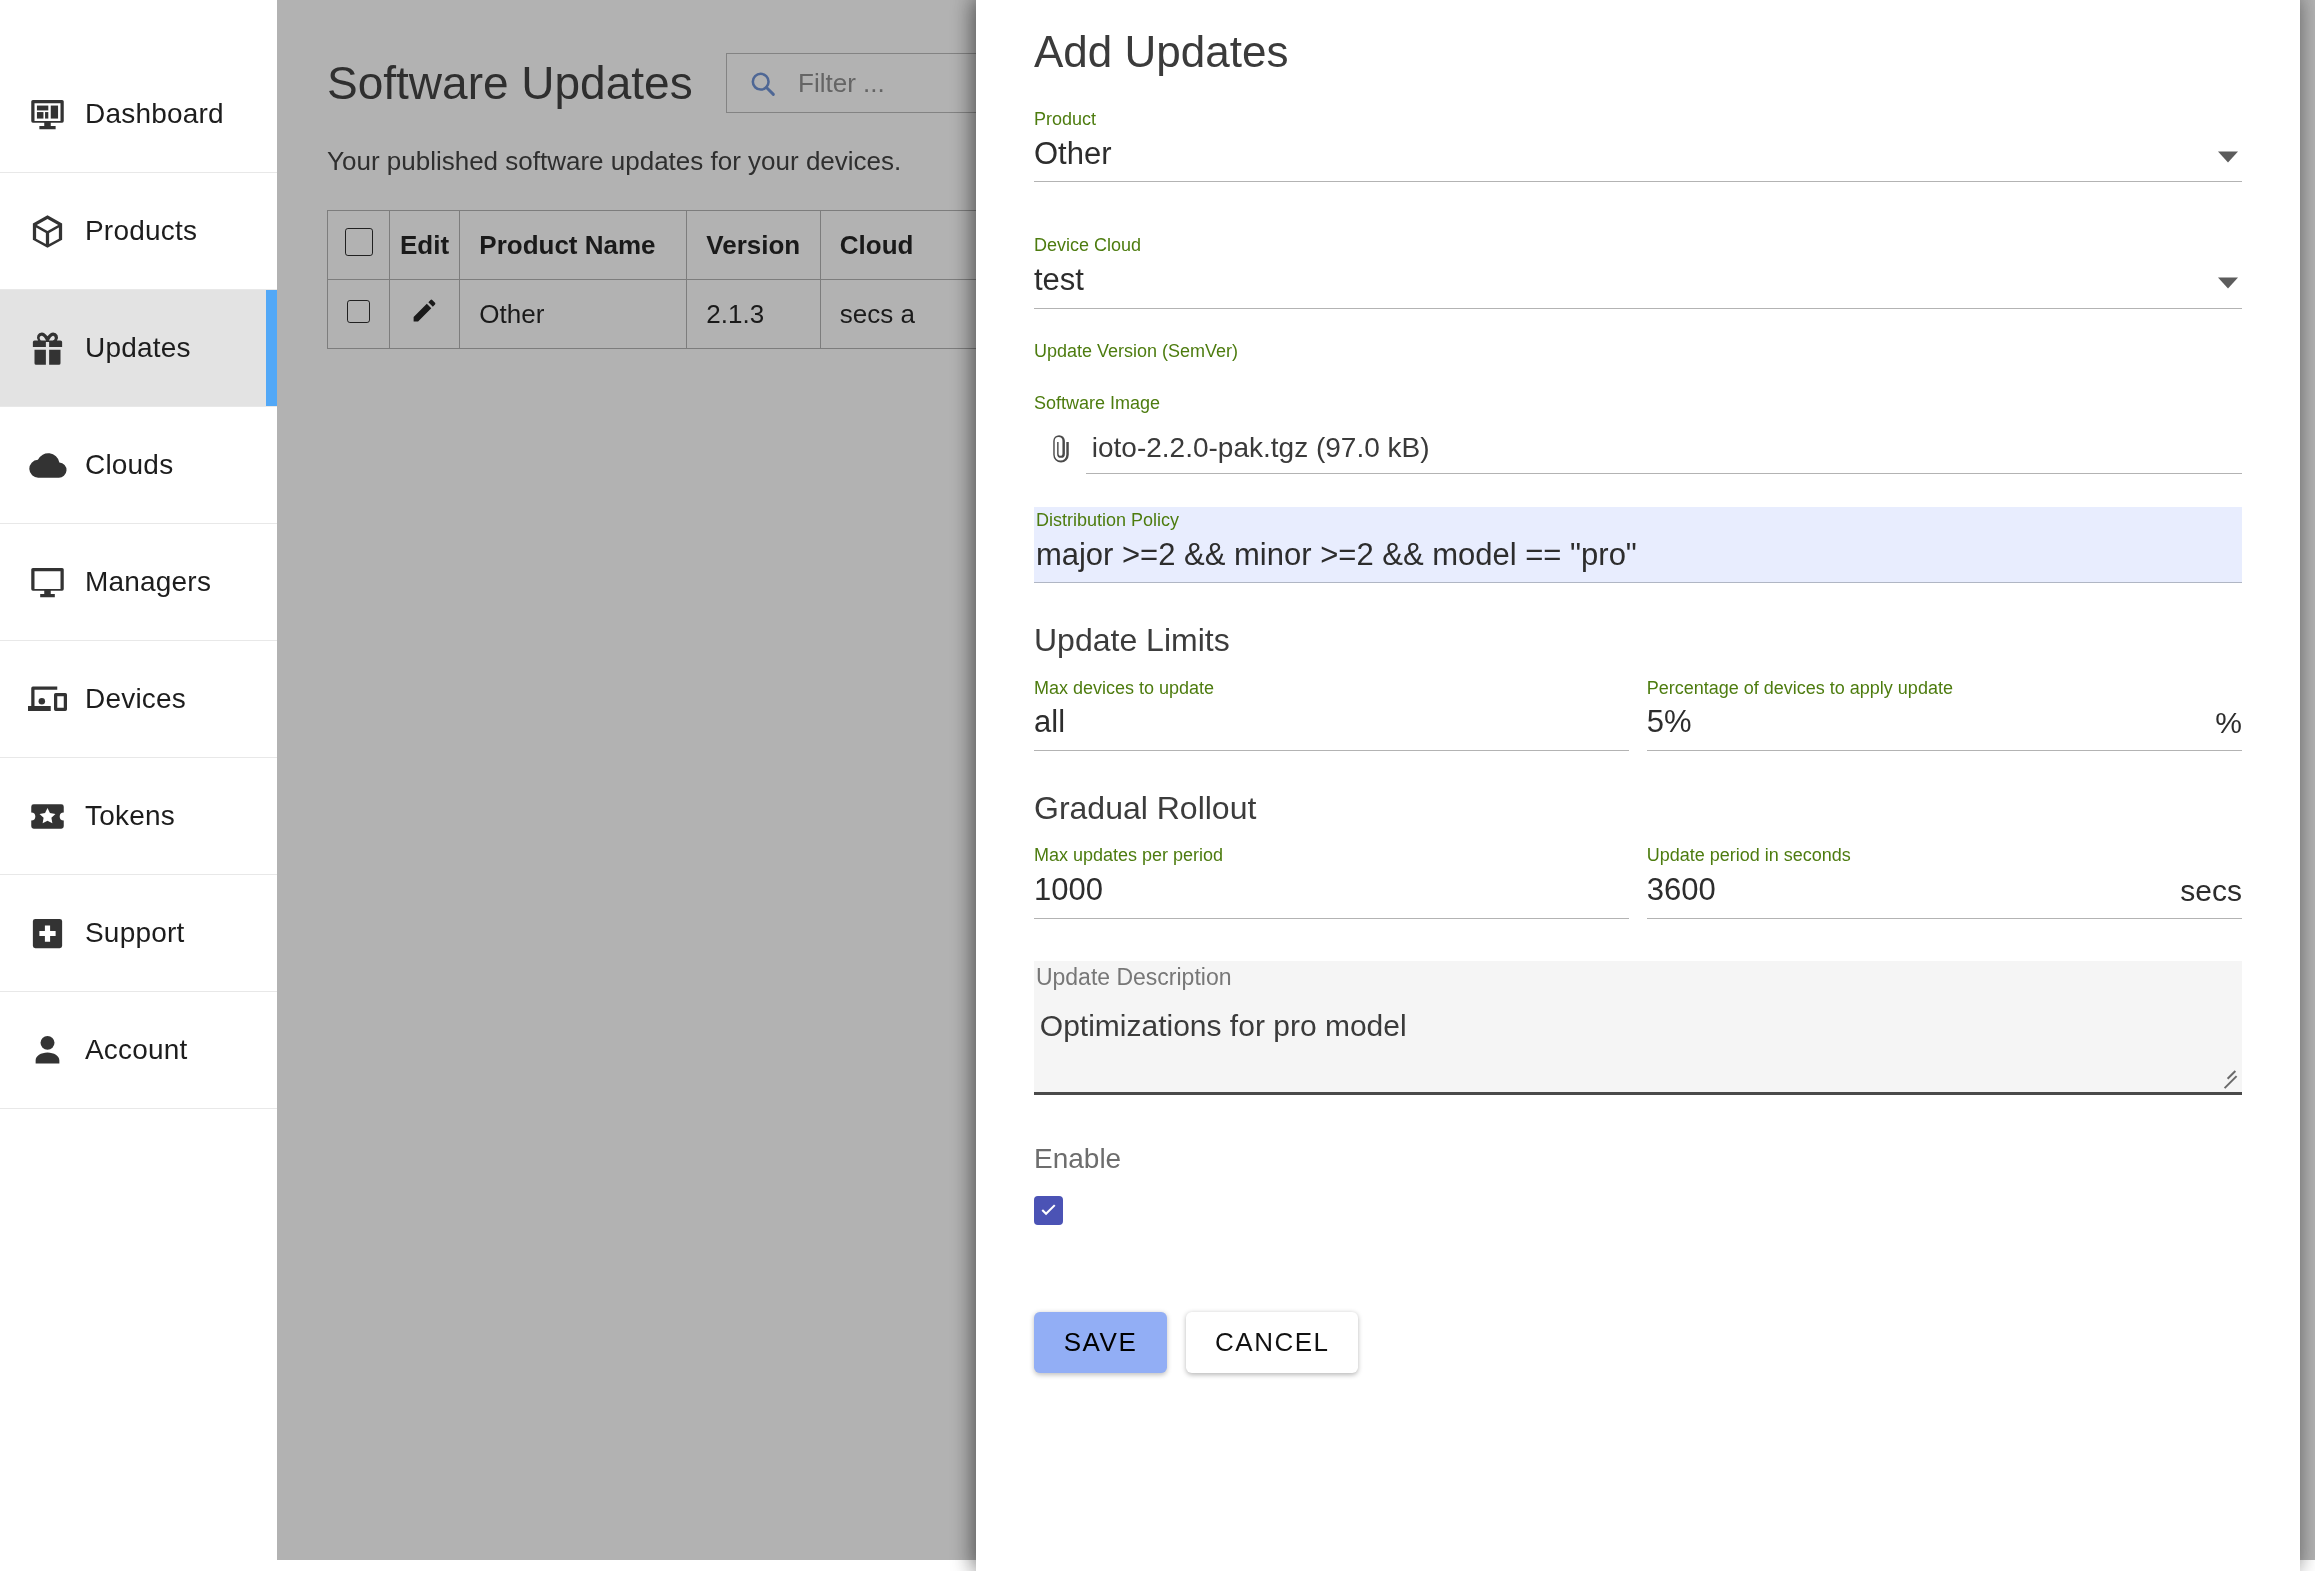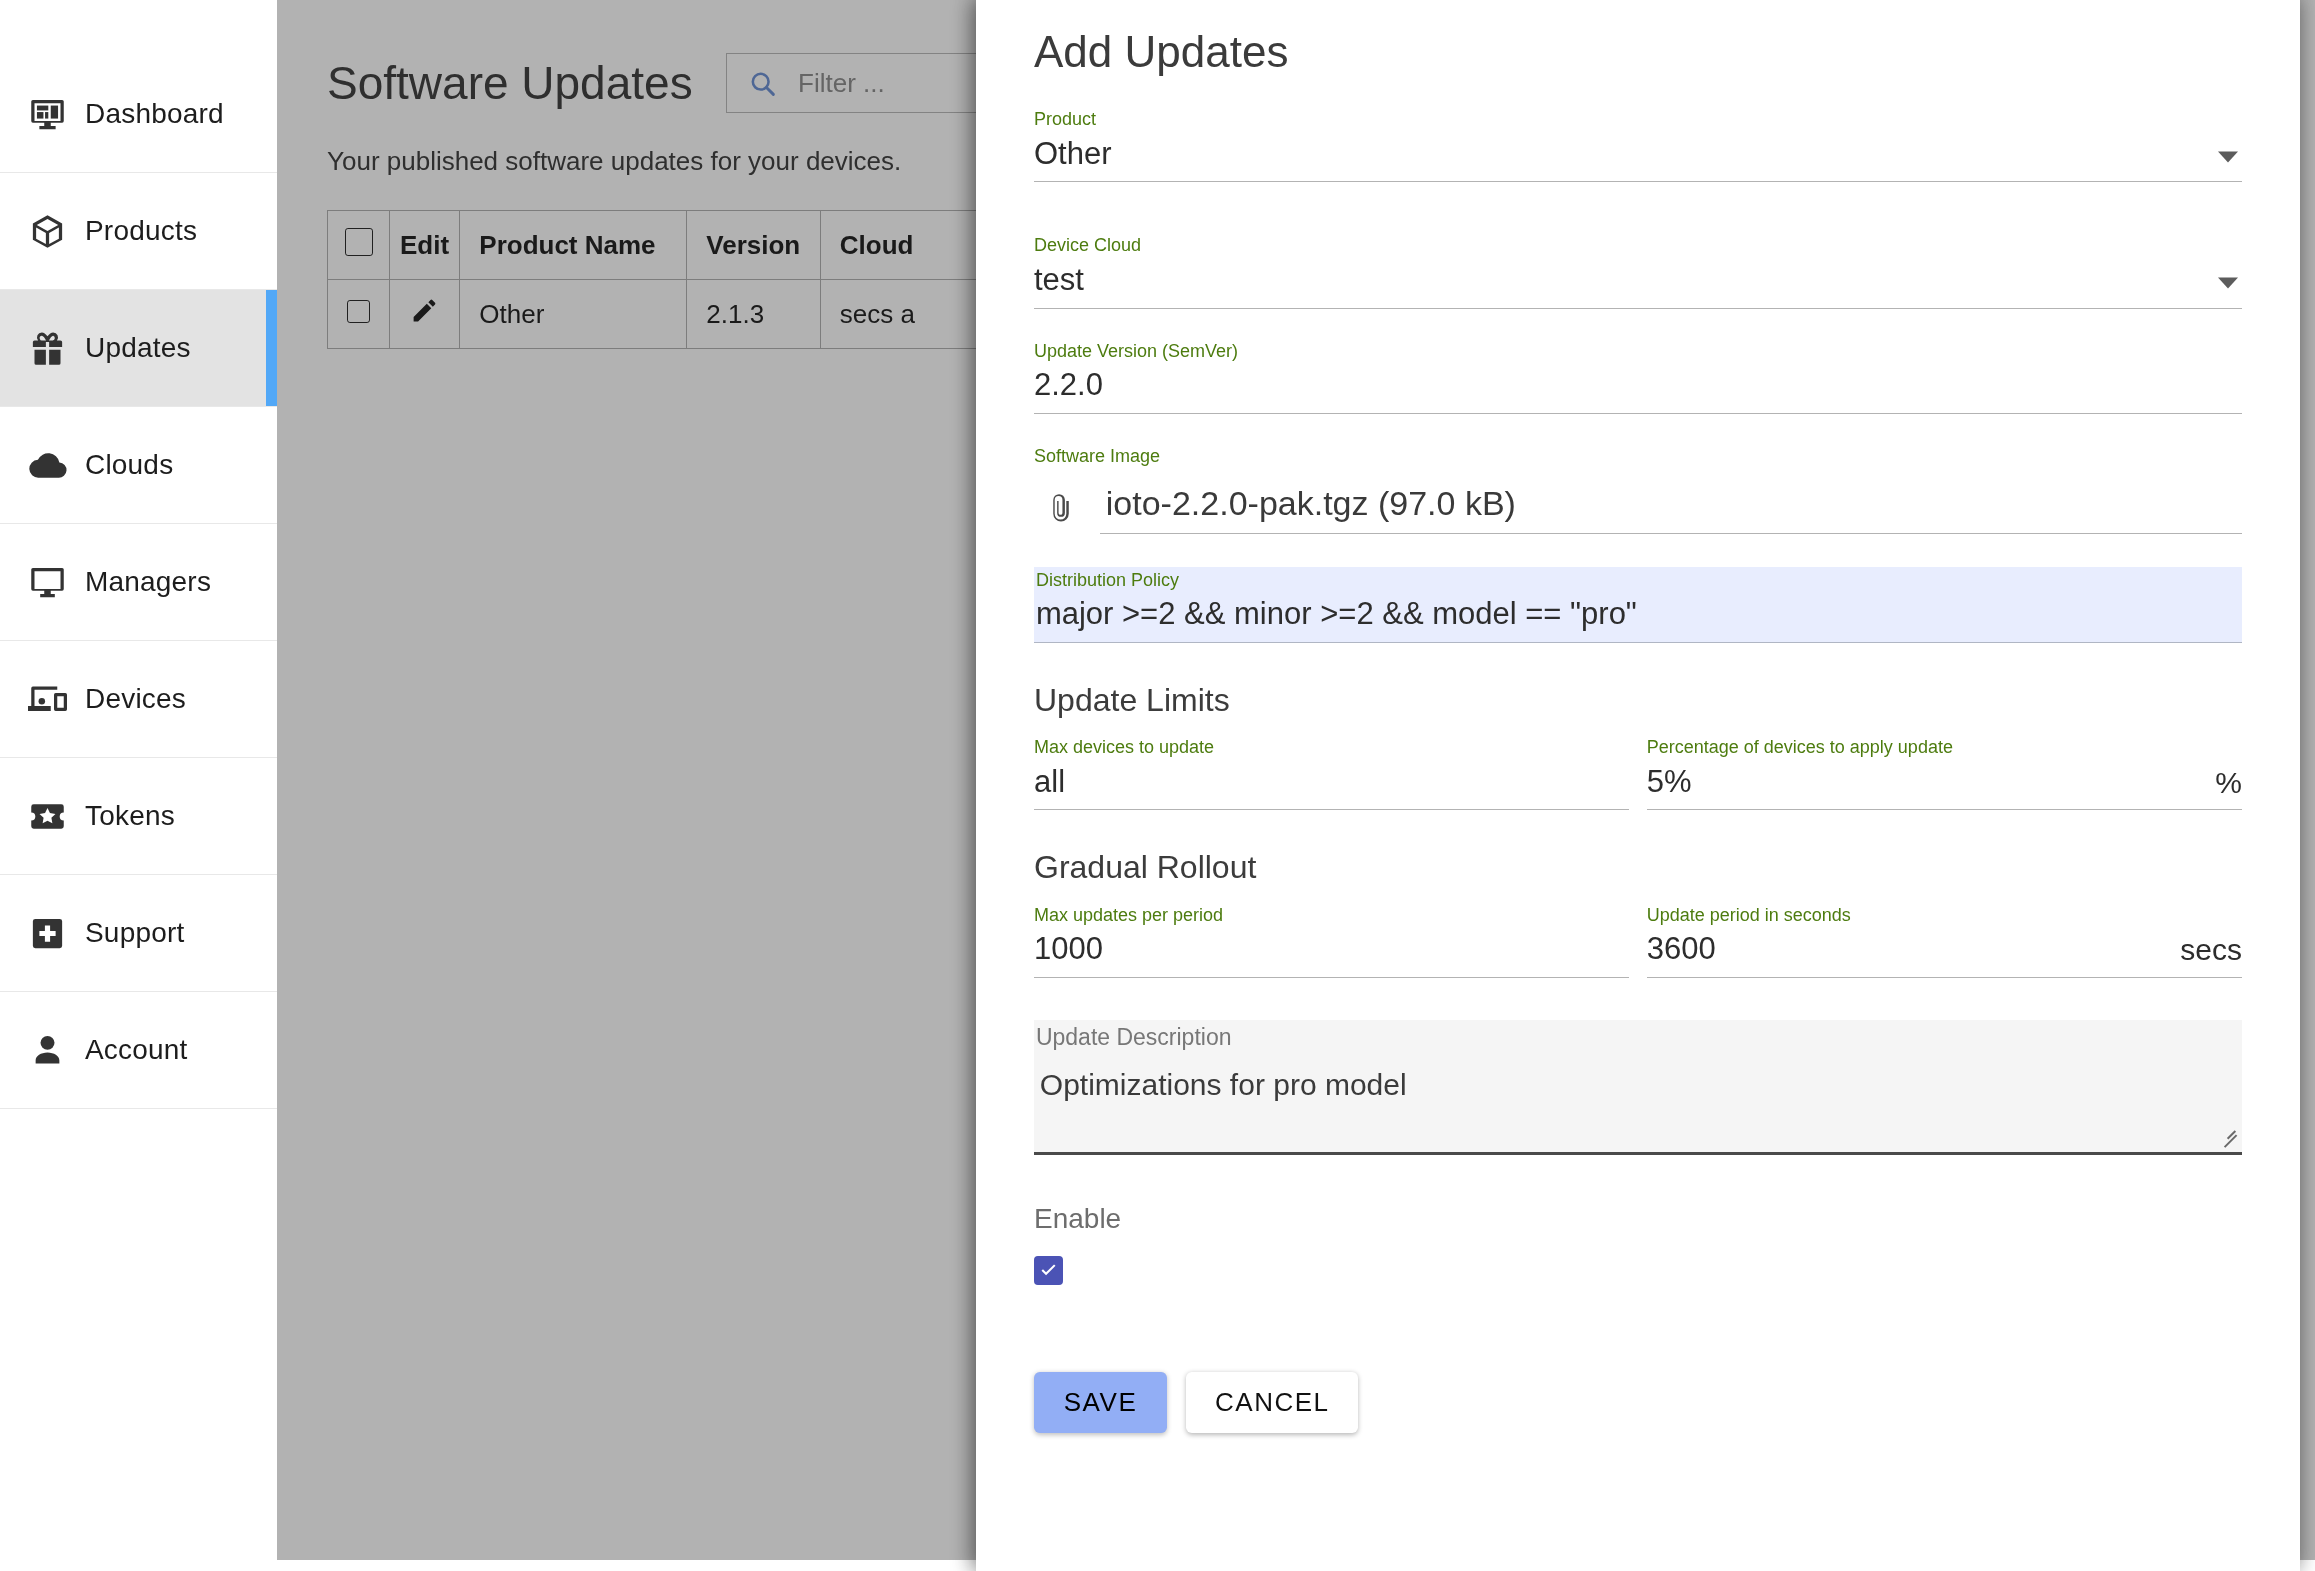--- a/index.html
+++ b/index.html
@@ -143,24 +143,23 @@
   }
   .field-sep { height: 21px; }
 
   .sw-image-row {
     display: flex; align-items: flex-end; margin-top: 11.6px;
   }
   .clip { width: 52px; min-width:52px; display:flex; align-items:center; justify-content:center; padding-bottom: 9.7px;}
   .clip svg { width: 31px; height: 31px; }
   .sw-file {
     flex: 1;
-    font-size: 34px; color: #3a3a3a;
+    font-size: 28px; color: #3a3a3a;
     padding: 5.8px 0 9.7px 5.8px;
     border-bottom: 1.9px solid #b3b3b3;
-    margin-left: 14px;
   }
 
   .autofill {
     background: #e8edfe;
     padding: 3.9px 0 0 0;
     margin-top: 33px;
   }
   .autofill .field-label { padding-left: 1.9px; }
   .autofill .field-value {
     background: #e8edfe;
@@ -385,21 +384,20 @@
     </div>
     <div class="field-sep"></div>
 
     <div class="field select-field">
       <div class="field-label">Device Cloud</div>
       <div class="field-value">test<span class="caret"></span></div>
     </div>
 
     <div class="field">
       <div class="field-label">Update Version (SemVer)</div>
-      <div class="field-value">2.2.0</div>
     </div>
 
     <div class="field">
       <div class="field-label">Software Image</div>
       <div class="sw-image-row">
         <span class="clip">
           <svg viewBox="0 0 24 24">
               <path d="M16.5 6.2v9.9a4.5 4.5 0 0 1-9 0V5.4a3 3 0 0 1 6 0v10a1.5 1.5 0 0 1-3 0V6.2H9.4v9.2a3 3 0 0 0 6 0v-10a4.5 4.5 0 0 0-9 0v10.7a6 6 0 0 0 12 0V6.2h-1.9z" fill="#4a4a4a"></path>
             </svg>
         </span>

